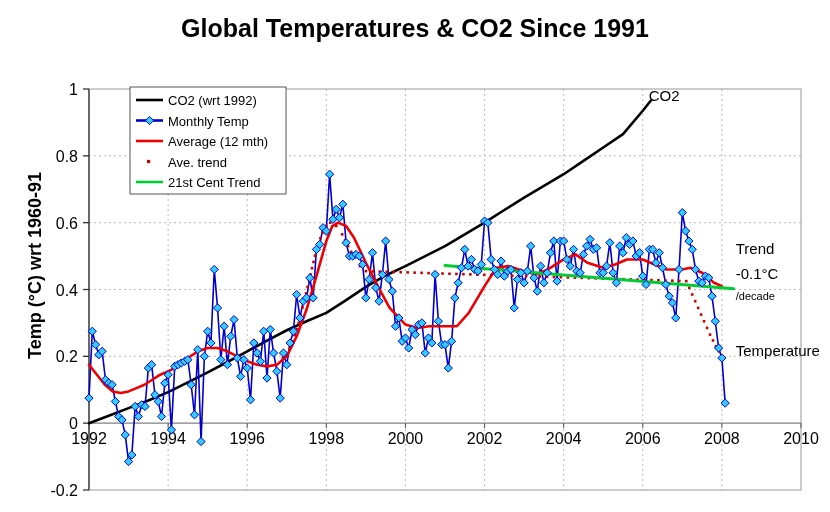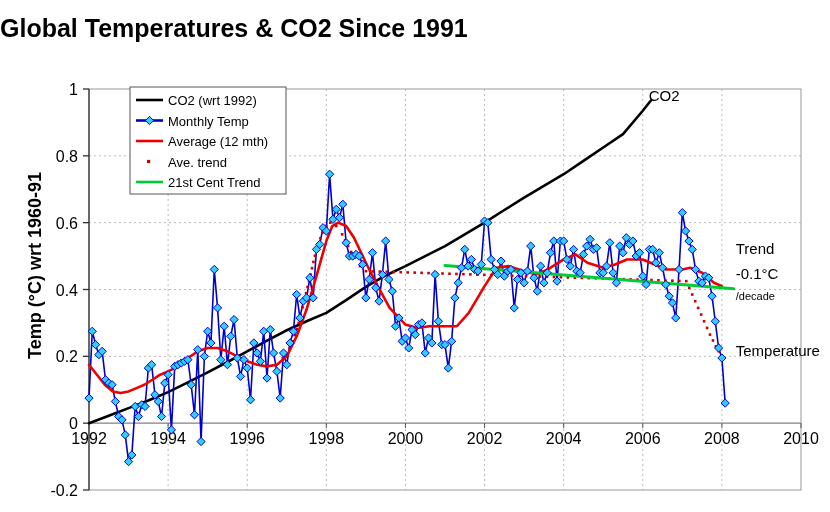--- a/index.html
+++ b/index.html
@@ -18,20 +18,21 @@
     position: absolute;
     left: 0; top: 0;
     width: 830px;
     height: 512px;
   }
   .chart-title {
     position: absolute;
     left: 0;
     top: 14px;
     width: 830px;
+    text-align: center;
     font-size: 25px;
     font-weight: bold;
     color: #000000;
     letter-spacing: 0px;
   }
   .y-axis-title {
     position: absolute;
     left: -85px;
     top: 255px;
     width: 240px;

